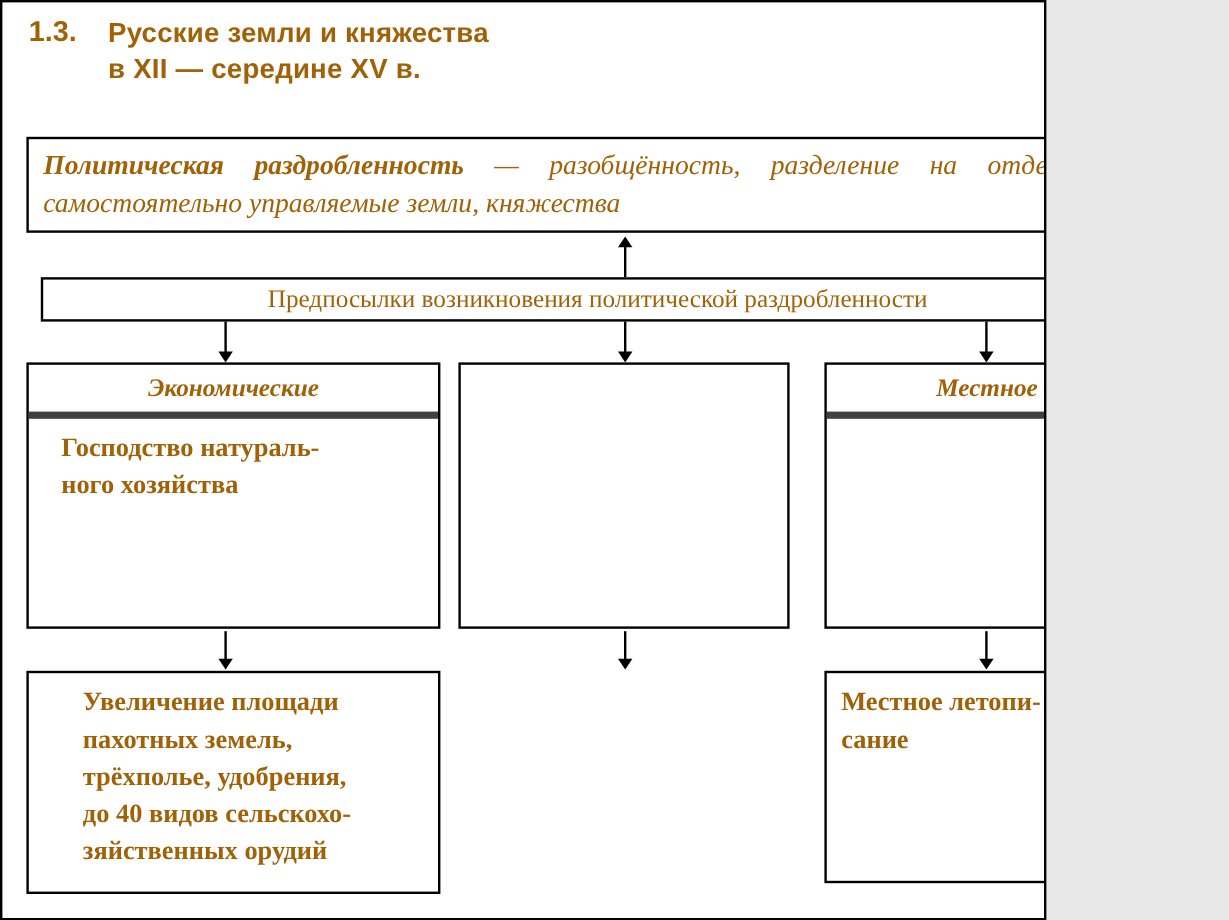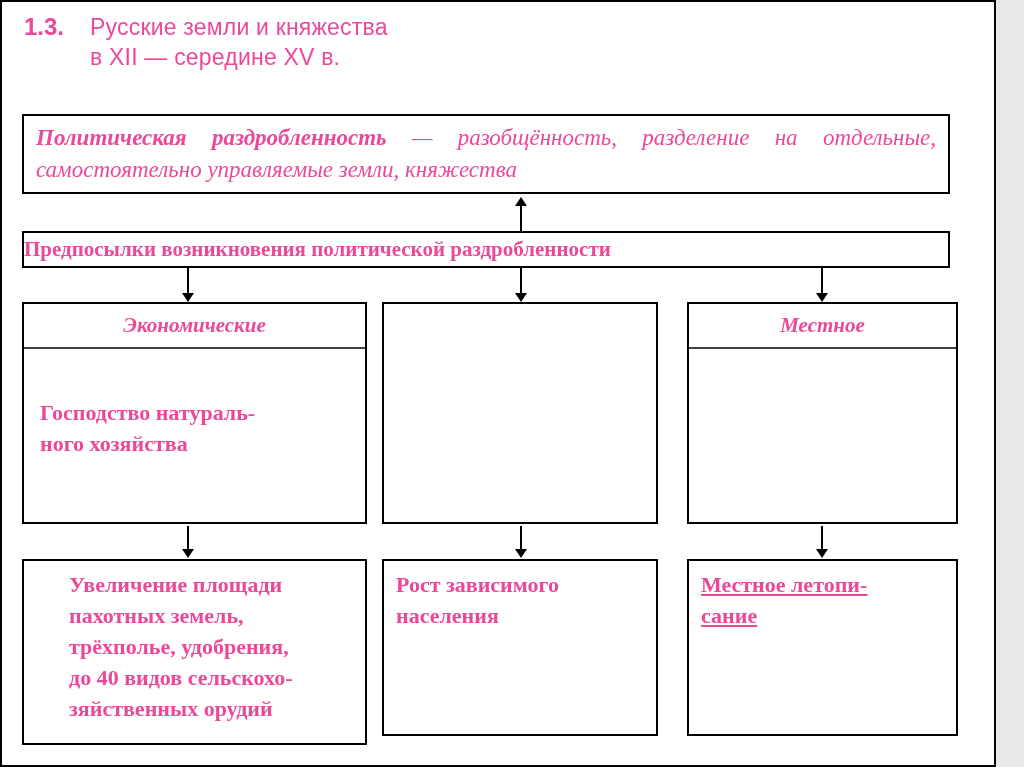--- a/index.html
+++ b/index.html
@@ -1,62 +1,62 @@
 <!DOCTYPE html>
 <html><head>
 <meta charset="utf-8">
 <style>
   html,body { margin:0; padding:0; background:#e8e8e8; }
   .page {
     position:relative;
-    width:996px; height:767px;
+    width:872px; height:767px;
     background:#ffffff;
     border:2px solid #000;
     box-sizing:border-box;
     overflow:hidden;
     font-family:"Liberation Serif","DejaVu Serif",serif;
-    color:#ec4899;
+    color:#a16207;
   }
 
   
   .hdr { position:absolute; left:22px; top:10px; display:flex; gap:26px;
          font-family:"Liberation Sans","DejaVu Sans",sans-serif; }
   .hdr .num { font-weight:bold; font-size:24px; line-height:30px; }
-  .hdr .ttl { font-size:23px; line-height:30px; white-space:pre-line; font-weight:400; letter-spacing:0.2px; }
+  .hdr .ttl { font-size:23px; line-height:30px; white-space:pre-line; font-weight:700; letter-spacing:0.2px; }
 
   
   .box { position:absolute; border:2px solid #000; box-sizing:border-box; background:#fff; }
 
   
   .def { left:20px; top:112px; width:928px; height:80px; padding:6px 12px;
          font-size:23px; line-height:32px; font-style:italic; text-align:justify; }
   .def .term { font-weight:bold; }
 
   
-  .premises { left:20px; top:229px; width:928px; height:37px;
-              display:flex; align-items:center; 
-              font-weight:bold; font-size:21px; }
+  .premises { left:32px; top:229px; width:928px; height:37px;
+              display:flex; align-items:center; justify-content:center;
+              font-weight:normal; font-size:21px; }
 
   
   .col { top:300px; height:222px; }
-  .col .col-hd { height:45px; border-bottom:2px solid #404040; box-sizing:border-box;
+  .col .col-hd { height:45px; border-bottom:6px solid #404040; box-sizing:border-box;
                  display:flex; align-items:center; justify-content:center;
                  font-weight:bold; font-style:italic; font-size:21px; }
-  .col .col-bd { padding:8px 16px; font-weight:bold; font-size:22px; line-height:31px;
-                 white-space:pre-line;margin-top:40px; }
+  .col .col-bd { padding:8px 27px; font-weight:bold; font-size:22px; line-height:31px;
+                 white-space:pre-line; }
   .col1 { left:20px;  width:345px; }
   .col2 { left:380px; width:276px; }
   .col3 { left:685px; width:271px; }
 
   
   .res { top:557px; padding:8px 12px; font-weight:bold; font-size:22px; line-height:31px;
          white-space:pre-line; }
   .res1 { left:20px;  width:345px; height:186px;padding-left:45px; }
   .res2 { left:380px; width:276px; height:177px; }
-  .res3 { left:685px; width:271px; height:177px;text-decoration:underline; }
+  .res3 { left:685px; width:271px; height:177px; }
 
   
   .v-arrow { position:absolute; width:14px; }
   .v-arrow .line { position:absolute; left:50%; transform:translateX(-50%); width:2px; background:#000; }
   .v-arrow.down .line { top:0; bottom:7px; }
   .v-arrow.down .head { position:absolute; bottom:0; left:50%; transform:translateX(-50%);
                         width:0; height:0;
                         border-left:6px solid transparent; border-right:6px solid transparent;
                         border-top:9px solid #000; }
   .v-arrow.up .line { top:7px; bottom:0; }
@@ -126,18 +126,16 @@
   <div class="v-arrow down" style="left:813px; top:524px; height:32px;">
       <span class="line"></span>
       <span class="head"></span>
     </div>
 
   <div class="box res res1">Увеличение площади
 пахотных земель,
 трёхполье, удобрения,
 до 40 видов сельскохо-
 зяйственных орудий</div>
-  <div class="box res res2">Рост зависимого
-населения</div>
   <div class="box res res3">Местное летопи-
 сание</div>
 
 </div>
 
 </body></html>

